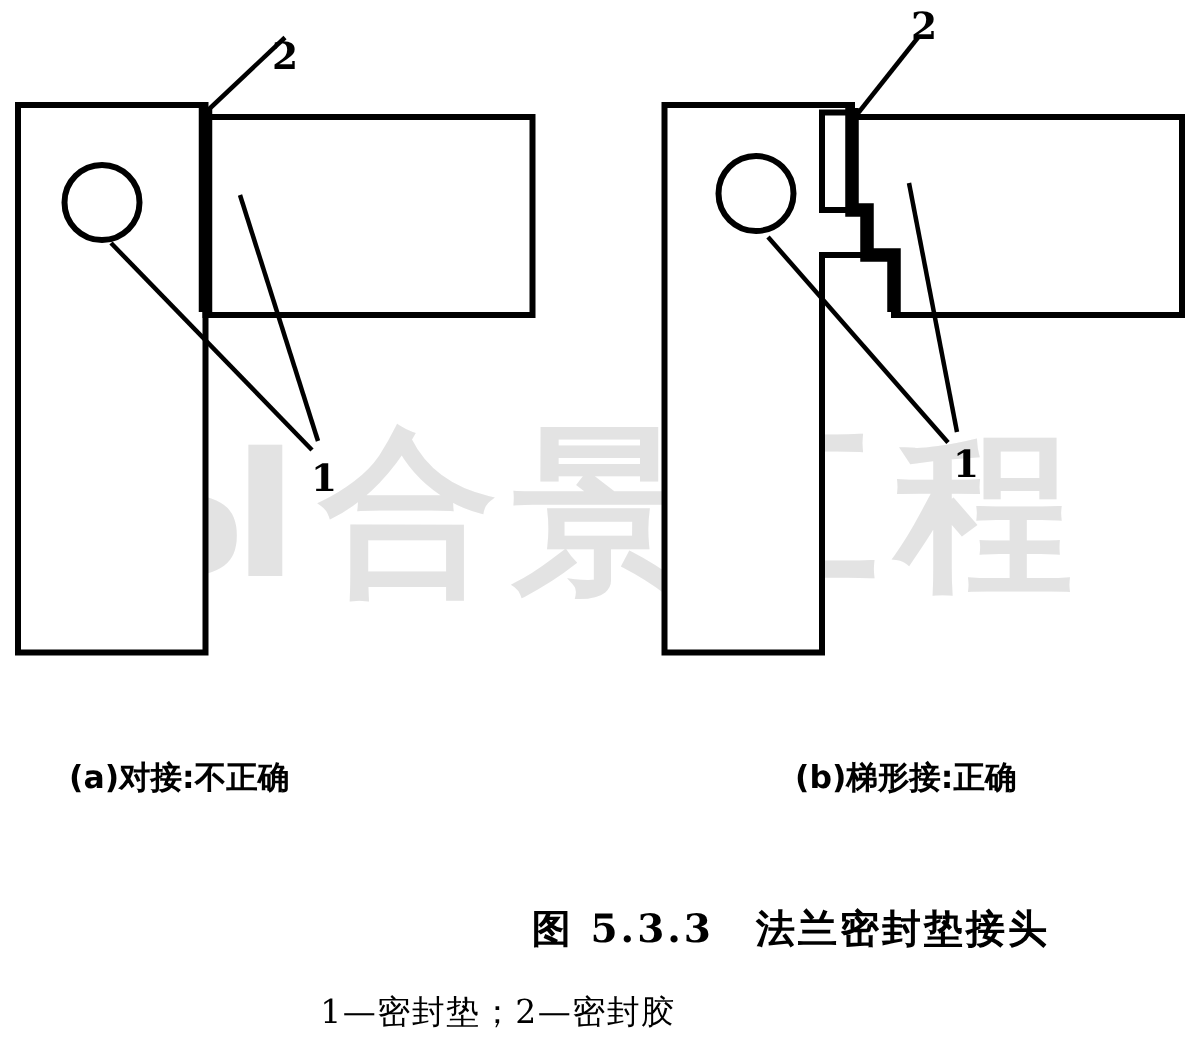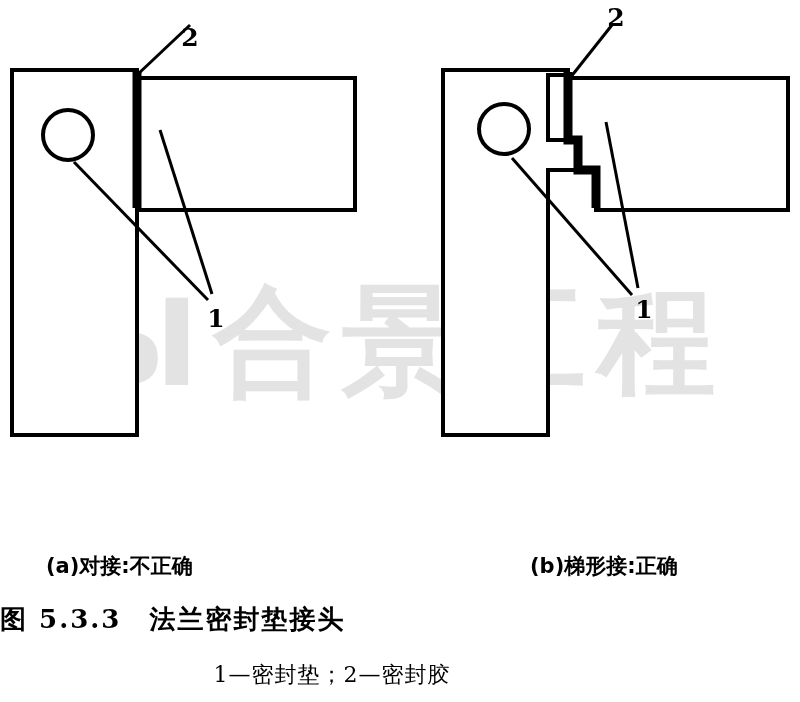--- a/index.html
+++ b/index.html
@@ -51,21 +51,20 @@
     top: 0;
     z-index: 2;
   }
   .caption-row {
     position: absolute;
     left: 0;
     top: 504px;
     width: 692px;
     height: 32px;
     z-index: 3;
-    margin-top: 48px;
   }
   .cap-a {
     position: absolute;
     left: 46px;
     top: 0;
     font-size: 21px;
     font-weight: bold;
     font-family: "DejaVu Sans", "Liberation Sans", sans-serif;
     white-space: nowrap;
   }
@@ -77,21 +76,21 @@
     font-weight: bold;
     font-family: "DejaVu Sans", "Liberation Sans", sans-serif;
     white-space: nowrap;
     text-align: right;
   }
   .fig-title {
     position: absolute;
     left: 0;
     top: 602px;
     width: 700px;
-    text-align: left;
+    text-align: right;
     font-size: 26px;
     font-weight: bold;
     font-family: "DejaVu Serif", "Liberation Serif", serif;
     letter-spacing: 2px;
     z-index: 3;
     white-space: nowrap;
   }
   .fig-legend {
     position: absolute;
     left: 0;

